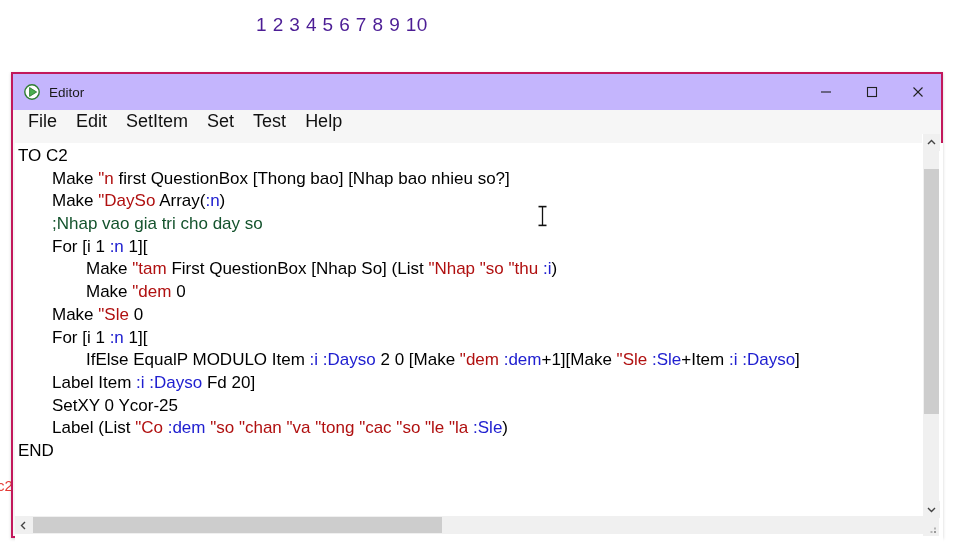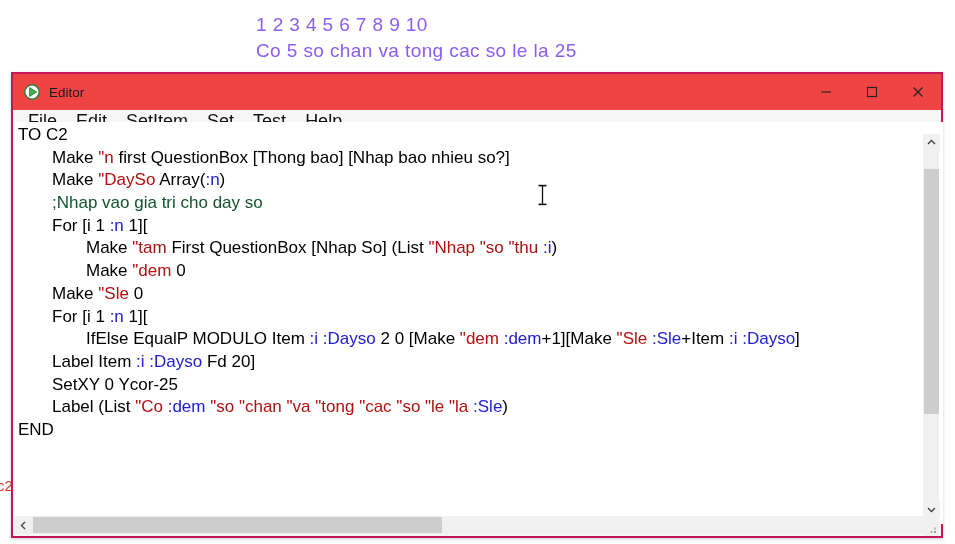--- a/index.html
+++ b/index.html
@@ -11,21 +11,21 @@
     position:relative;
   }
 
   
   #bg-canvas{
     position:absolute;left:0;top:0;width:955px;height:544px;
     background:#ffffff;
   }
   .bg-line{
     position:absolute;
-    color:#8b5cf6;
+    color:#4c1d95;
     font-family:"Liberation Sans", sans-serif;
     font-size:19px;
     letter-spacing:.4px;
     white-space:pre;
   }
   #bg-numbers{left:256px;top:14px;}
   #bg-summary{left:256px;top:40px;}
   #bg-leftover{
     position:absolute;left:-3px;top:477px;
     color:#e53935;font-size:15px;font-family:"Liberation Sans",sans-serif;
@@ -38,21 +38,21 @@
     width:932px;height:466px;
     background:#f6f6f6;
     border:2px solid #c2185b;
     box-sizing:border-box;
     box-shadow:0 1px 3px rgba(0,0,0,.18);
   }
 
   
   #title-bar{
     height:36px;
-    background:#ef4444;
+    background:#c4b5fd;
     display:flex;align-items:center;
     position:relative;
   }
   #app-icon{
     width:18px;height:18px;margin-left:10px;margin-right:8px;
     display:flex;align-items:center;justify-content:center;
     flex:0 0 auto;
   }
   #window-title{
     font-size:13.5px;color:#1a1a1a;
@@ -78,21 +78,21 @@
   .menu-item{
     font-size:18px;color:#111;
     margin-right:17px;
     font-family:"Liberation Sans",sans-serif;
     cursor:default;
     padding:1px 1px;
   }
 
   
   #code-area-wrap{
-    position:absolute;left:2px;top:48px;
+    position:absolute;left:2px;top:69px;
     width:928px;height:402px;
     background:#ffffff;
     box-sizing:border-box;
   }
   #code-area{
     position:absolute;left:0;top:0;
     width:908px;height:384px;
     background:#ffffff;
     overflow:hidden;
     padding:2px 0 0 3px;
@@ -162,21 +162,20 @@
   
   #corner-dots{
     position:absolute;right:3px;bottom:2px;width:13px;height:13px;
   }
 </style>
 </head>
 <body>
 
 <div id="bg-canvas">
   <div class="bg-line" id="bg-numbers">1 2 3 4 5 6 7 8 9 10</div>
-  <div class="bg-line" id="bg-summary">Co 5 so chan va tong cac so le la 25</div>
   <div id="bg-leftover">c2</div>
 </div>
 
 <div id="editor-window">
 
   <div id="title-bar">
     <span id="app-icon">
       <svg width="16" height="16" viewBox="0 0 16 16">
         <circle cx="8" cy="8" r="7.2" fill="#ffffff" stroke="#2e7d32" stroke-width="1.4"></circle>
         <polygon points="5.6,3.6 12.6,8 5.6,12.4" fill="#4caf50" stroke="#2e7d32" stroke-width="0.9" stroke-linejoin="round"></polygon>

